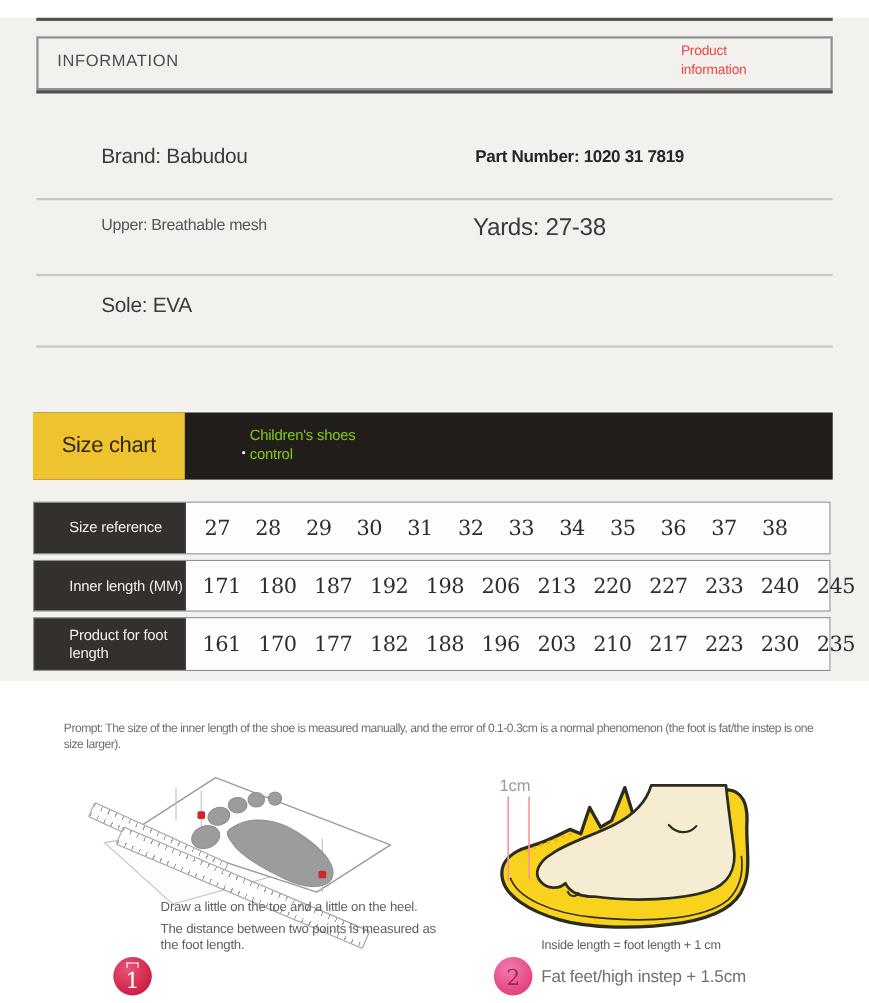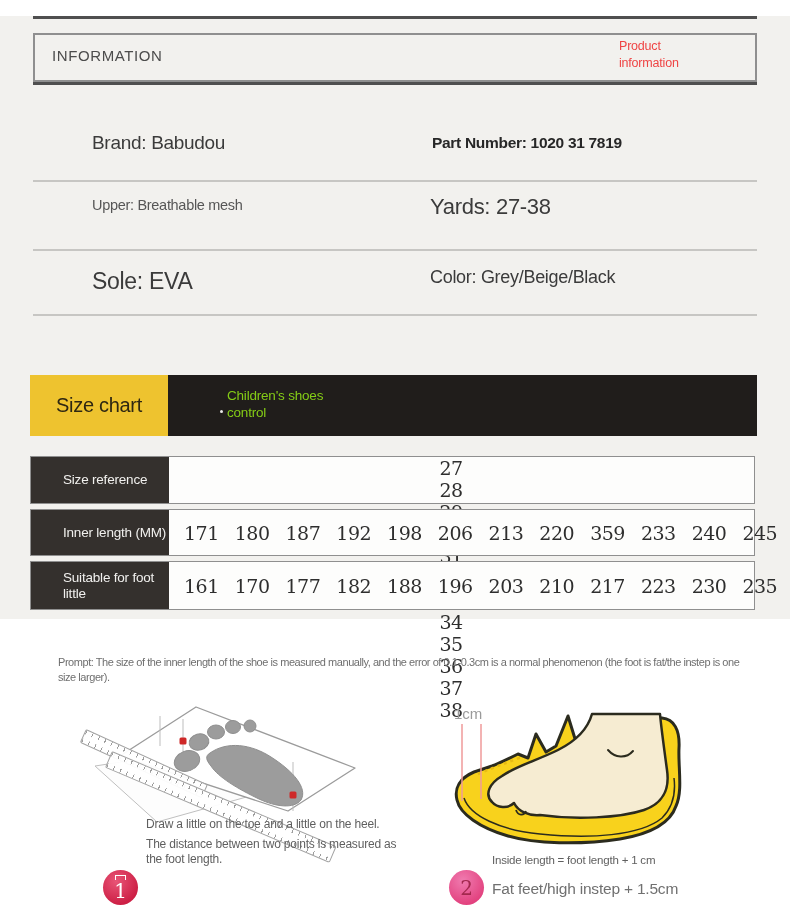--- a/index.html
+++ b/index.html
@@ -13,36 +13,36 @@
   
   .info-box{left:33px;top:17px;width:720px;height:45px;border:2px solid #8f8f8f;}
   .info-title{left:17px;top:12px;font-size:15px;letter-spacing:.6px;color:#4c4c4c;}
   .info-sub{left:584px;top:3px;font-size:12.5px;line-height:1.35;color:#ef4444;letter-spacing:-.2px;}
   
   .spec{color:#3b3b3b;letter-spacing:-.3px;white-space:nowrap;}
   .spec-brand{left:92px;top:116px;font-size:19px;}
   .spec-part{left:432px;top:118px;font-size:15.5px;font-weight:600;color:#272727;}
   .spec-upper{left:92px;top:181px;font-size:14.5px;color:#565656;}
   .spec-yards{left:430px;top:178px;font-size:22px;}
-  .spec-sole{left:92px;top:252px;font-size:23px;}
+  .spec-sole{left:92px;top:252px;font-size:19px;}
   .spec-color{left:430px;top:251px;font-size:18px;}
   
   .chart-bar{left:30px;top:359px;width:727px;height:61px;background:#201d1b;}
   .chart-bar-yellow{left:0;top:0;width:138px;height:61px;background:#eec32f;display:flex;align-items:center;justify-content:center;}
   .chart-bar-title{font-size:20px;color:#2e2712;letter-spacing:-.3px;}
   .chart-bar-sub{left:197px;top:13px;font-size:13.5px;line-height:1.24;color:#84cc16;letter-spacing:-.2px;}
   .chart-bar-dot{left:190px;top:35px;width:3px;height:3px;background:#e8e8e8;border-radius:50%;}
   
   .trow{left:30px;width:723px;background:#fdfdfc;border:1.5px solid #8f8f8f;display:flex;}
   .trow-1{top:440px;height:46px;}
   .trow-2{top:493px;height:45px;}
   .trow-3{top:545px;height:47px;}
   .tlabel{width:138px;flex:0 0 138px;background:#34302d;color:#f1f0ee;font-size:13.5px;line-height:1.18;display:flex;align-items:center;box-sizing:border-box;padding-left:32px;letter-spacing:-.2px;}
   .tvalues{display:flex;align-items:center;font-family:"DejaVu Serif",serif;color:#2e2e2e;font-size:19px;letter-spacing:-.5px;}
-  .tvalues.spread{width:530px;margin-left:17px;justify-content:space-between;flex-direction:column;}
+  .tvalues.spread{width:530px;margin-left:17px;justify-content:space-between;}
   .tvalues.packed{margin-left:15px;gap:16px;}
   
   .prompt{left:58px;top:639px;width:700px;font-size:11px;letter-spacing:-.45px;line-height:1.38;color:#6f6f6f;}
   
   .illu{pointer-events:none;}
   .ruler{background:rgba(255,255,255,.95);border:1px solid #a3a3a3;border-radius:2px;transform-origin:0 0;
     background-image:
       repeating-linear-gradient(90deg,#9c9c9c 0 1px,transparent 1px 7px),
       repeating-linear-gradient(90deg,#9c9c9c 0 1px,transparent 1px 7px);
     background-size:100% 4px,100% 4px;background-position:0 0,0 100%;background-repeat:no-repeat;}
@@ -79,21 +79,20 @@
   </div>
   <div class="abs rule" style="left:33px;top:66px;width:724px;height:3px;"></div>
 
   <div class="abs spec spec-brand">Brand: Babudou</div>
   <div class="abs spec spec-part">Part Number: 1020 31 7819</div>
   <div class="abs rule-light" style="left:33px;top:164px;width:724px;height:2px;position:absolute;"></div>
   <div class="abs spec spec-upper">Upper: Breathable mesh</div>
   <div class="abs spec spec-yards">Yards: 27-38</div>
   <div class="abs rule-light" style="left:33px;top:233px;width:724px;height:2px;"></div>
   <div class="abs spec spec-sole">Sole: EVA</div>
-  <div class="abs spec spec-color">Color: Grey/Beige/Black</div>
   <div class="abs rule-light" style="left:33px;top:298px;width:724px;height:2px;"></div>
 
   <div class="abs chart-bar">
     <div class="abs chart-bar-yellow">
       <span class="chart-bar-title">Size chart</span>
     </div>
     <div class="abs chart-bar-dot"></div>
     <div class="abs chart-bar-sub">
       <div>Children's shoes</div>
       <div>control</div>
@@ -121,28 +120,28 @@
     <div class="tlabel">Inner length (MM)</div>
     <div class="tvalues packed">
         <span>171</span>
         <span>180</span>
         <span>187</span>
         <span>192</span>
         <span>198</span>
         <span>206</span>
         <span>213</span>
         <span>220</span>
-        <span>359</span>
+        <span>227</span>
         <span>233</span>
         <span>240</span>
         <span>245</span>
       </div>
   </div>
   <div class="abs trow trow-3">
-    <div class="tlabel">Suitable for foot little</div>
+    <div class="tlabel">Product for foot length</div>
     <div class="tvalues packed">
         <span>161</span>
         <span>170</span>
         <span>177</span>
         <span>182</span>
         <span>188</span>
         <span>196</span>
         <span>203</span>
         <span>210</span>
         <span>217</span>

